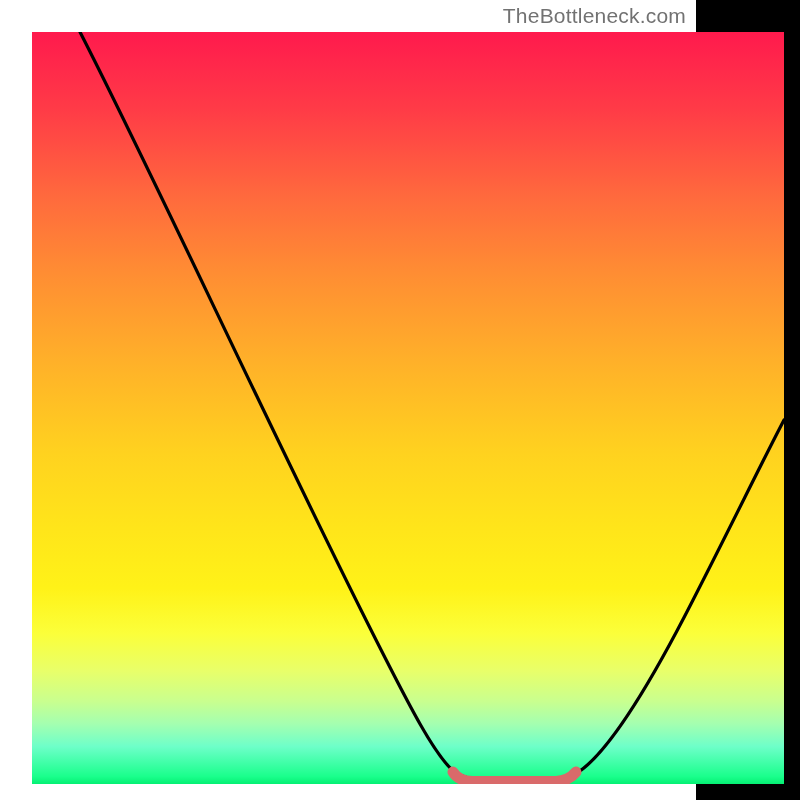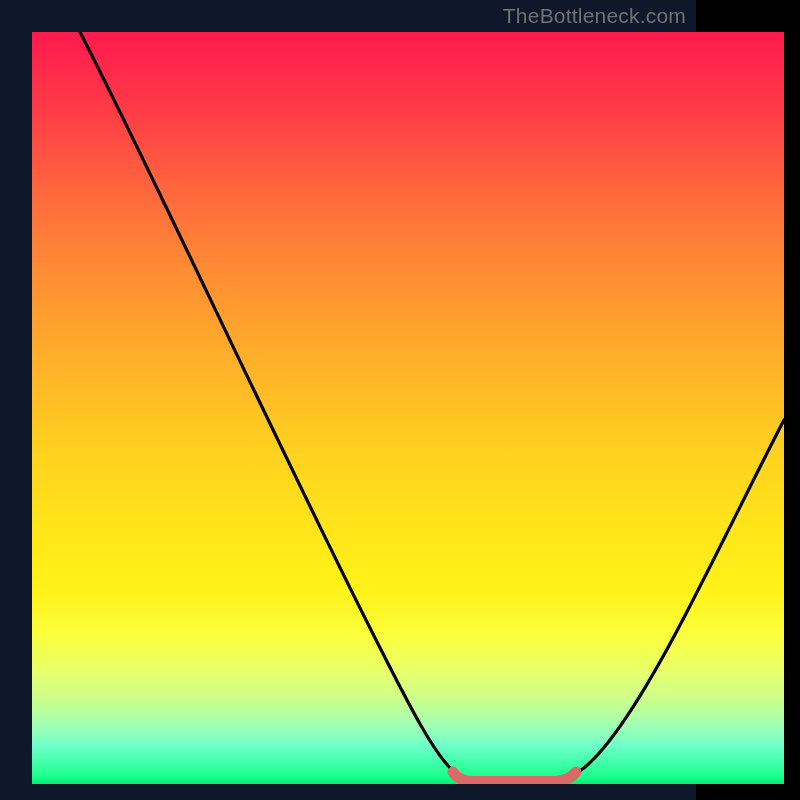--- a/index.html
+++ b/index.html
@@ -10,21 +10,21 @@
     background: #000;
     font-family: Arial, Helvetica, sans-serif;
     overflow: hidden;
   }
   .frame {
     position: absolute;
     left: 0;
     top: 0;
     width: 696px;
     height: 800px;
-    background: #0f172a;
+    background: #ffffff;
   }
   .plot-area {
     position: absolute;
     left: 32px;
     top: 32px;
     width: 752px;
     height: 752px;
     overflow: hidden;
   }
   .gradient {

